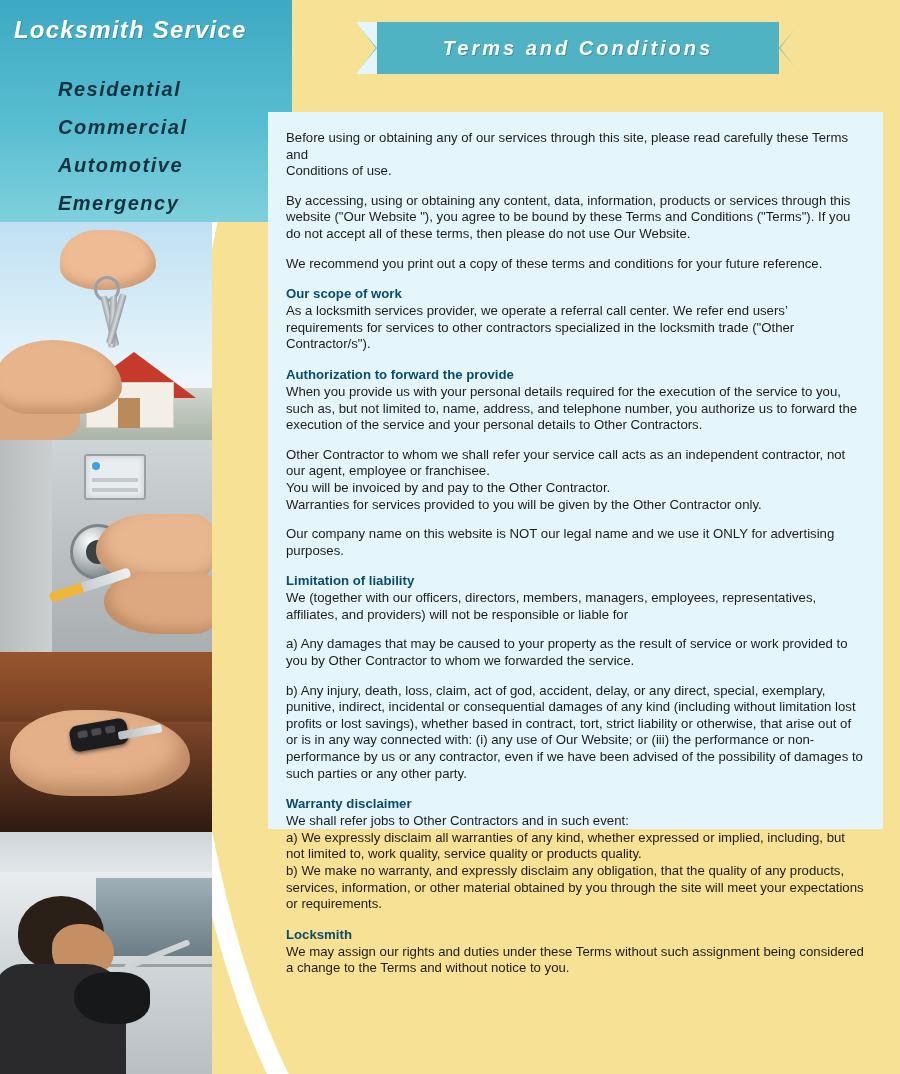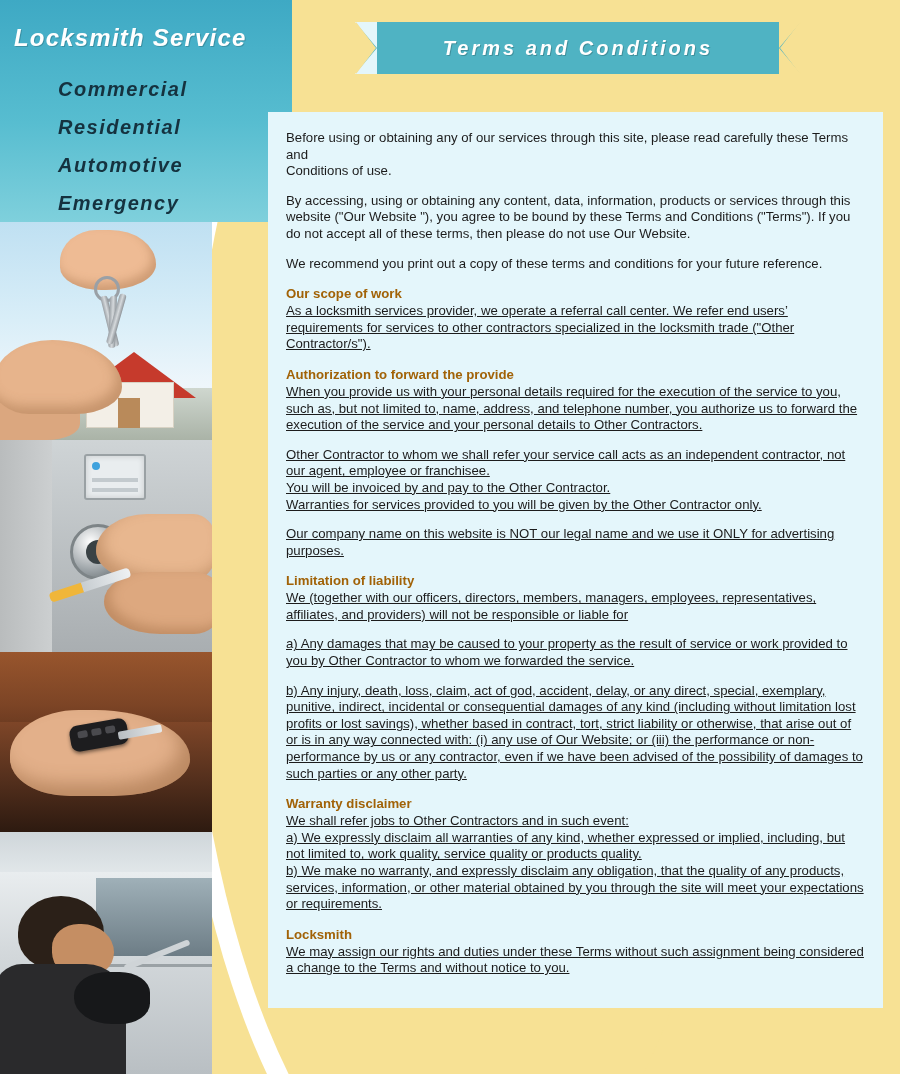--- a/index.html
+++ b/index.html
@@ -37,21 +37,21 @@
   #brand-block {
     position: absolute;
     left: 0; top: 0;
     width: 292px;
     height: 222px;
     background: linear-gradient(180deg,#3ea9c4 0%, #57bdd0 55%, #7fd0dc 100%);
     z-index: 4;
   }
   #brand-title {
     position: absolute;
-    left: 14px; top: 24px;
+    left: 14px; top: 16px;
     width: 270px;
     color: #ffffff;
     font-size: 24px;
     font-weight: bold;
     letter-spacing: 1.2px;
     font-style: italic;
     text-shadow: 1px 1px 0 rgba(0,0,0,.18);
   }
   #brand-list {
     position: absolute;
@@ -313,21 +313,21 @@
     border-radius: 50% / 50%;
     z-index: 2;
   }
 
   
   #content-card {
     position: absolute;
     left: 268px;
     top: 112px;
     width: 615px;
-    height: 896px;
+    height: 717px;
     background: #e4f6fb;
     z-index: 5;
   }
   #content-inner {
     position: absolute;
     left: 18px; top: 18px;
     width: 580px;
     height: 912px;
     overflow: hidden;
   }
@@ -398,41 +398,41 @@
     font-size: 13.2px;
     line-height: 16.6px;
     color: #1c1c1c;
     margin: 0 0 13px 0;
     font-family: "Liberation Sans", sans-serif;
   }
   .heading {
     font-size: 13.2px;
     line-height: 17px;
     font-weight: bold;
-    color: #a16207;
+    color: #0c4a6e;
     margin: 0 0 1px 0;
   }
   .block { margin-bottom: 13px; }
-  .block .para { margin-bottom: 0; text-decoration: underline; }
+  .block .para { margin-bottom: 0; }
 </style>
 </head>
 <body>
 
 <div id="page">
 
   <div id="yellow-band"></div>
 
   <div id="curve"></div>
   <div id="curve-inner"></div>
 
   <div id="brand-block">
     <div id="brand-title">Locksmith Service</div>
     <div id="brand-list">
+      <div class="brand-item">Residential</div>
       <div class="brand-item">Commercial</div>
-      <div class="brand-item">Residential</div>
       <div class="brand-item">Automotive</div>
       <div class="brand-item">Emergency</div>
     </div>
   </div>
 
   <div class="photo" id="photo1">
     <div class="sky"></div>
     <div class="ground"></div>
     <div class="house-roof"></div>
     <div class="house-body"></div>

